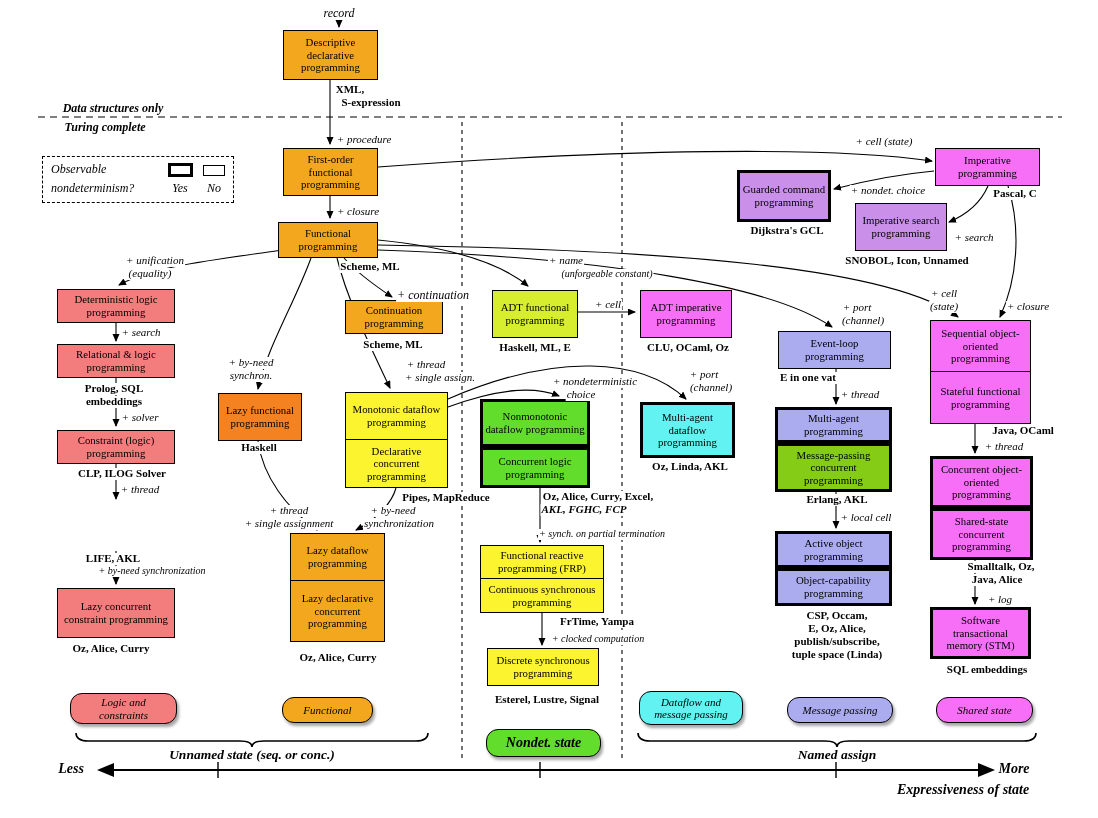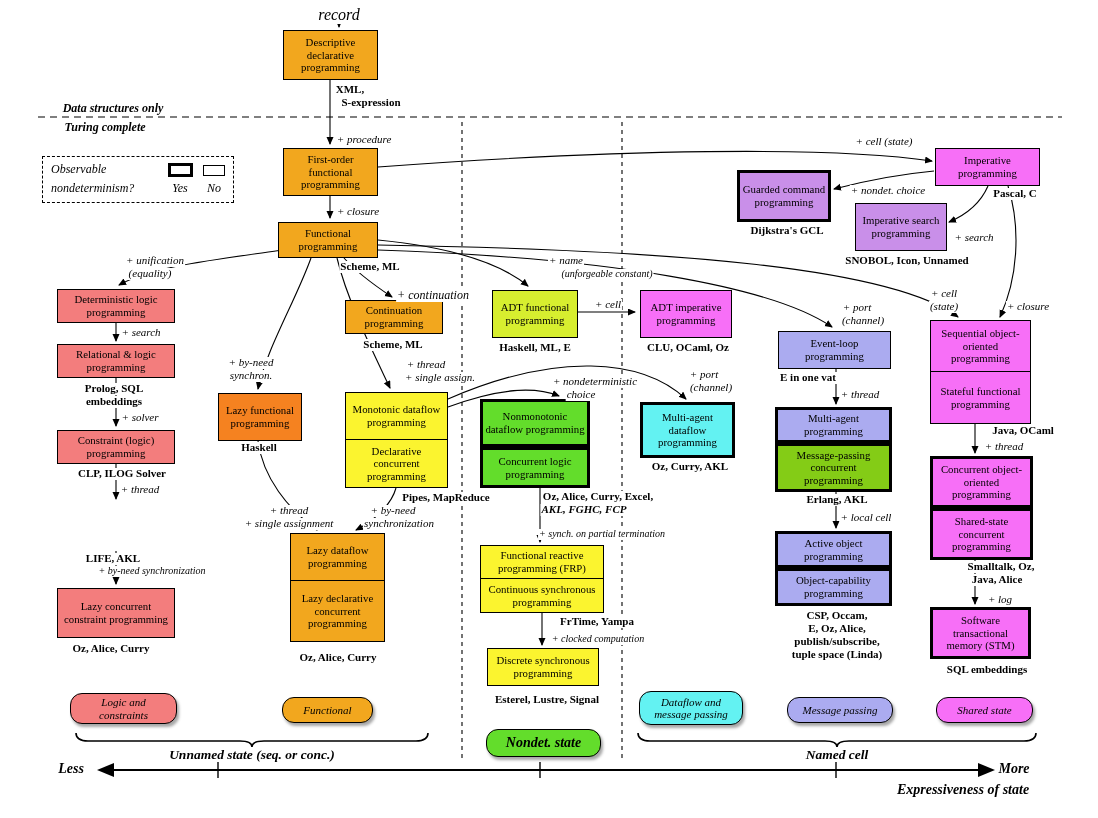--- a/index.html
+++ b/index.html
@@ -134,21 +134,21 @@
     <div class="node" style="left: 778px; top: 331px; width: 113px; height: 38px; background: rgb(171, 171, 240);">Event-loop programming</div>
     <div class="node thick" style="left: 775px; top: 407px; width: 117px; height: 36px; background: rgb(171, 171, 240);">Multi-agent programming</div>
     <div class="node thick" style="left: 775px; top: 443px; width: 117px; height: 49px; background: #84cc16;">Message-passing concurrent programming</div>
     <div class="node thick" style="left: 775px; top: 531px; width: 117px; height: 37px; background: rgb(171, 171, 240);">Active object programming</div>
     <div class="node thick" style="left: 775px; top: 568px; width: 117px; height: 38px; background: rgb(171, 171, 240);">Object-capability programming</div>
     <div class="node" style="left: 930px; top: 320px; width: 101px; height: 52px; background: rgb(247, 111, 247);">Sequential object-oriented programming</div>
     <div class="node" style="left: 930px; top: 371px; width: 101px; height: 53px; background: rgb(247, 111, 247);">Stateful functional programming</div>
     <div class="node thick" style="left: 930px; top: 456px; width: 103px; height: 52px; background: rgb(247, 111, 247);">Concurrent object-oriented programming</div>
     <div class="node thick" style="left: 930px; top: 508px; width: 103px; height: 52px; background: rgb(247, 111, 247);">Shared-state concurrent programming</div>
     <div class="node thick" style="left: 930px; top: 607px; width: 101px; height: 52px; background: rgb(247, 111, 247);">Software transactional memory (STM)</div>
-    <span class="lbl i" style="left: 339px; top: 7px; font-size: 16px;">record</span>
+    <span class="lbl i" style="left: 339px; top: 7px; font-size: 12px;">record</span>
     <span class="lbl b" style="left: 350px; top: 84px;">XML,</span>
     <span class="lbl b" style="left: 371px; top: 97px;">S-expression</span>
     <span class="lbl bi" style="left: 113px; top: 102px; font-size: 12px;">Data structures only</span>
     <span class="lbl bi" style="left: 105px; top: 121px; font-size: 12px;">Turing complete</span>
     <span class="lbl i" style="left: 364px; top: 134px;">+ procedure</span>
     <span class="lbl i" style="left: 358px; top: 206px;">+ closure</span>
     <span class="lbl i" style="left: 884px; top: 136px;">+ cell (state)</span>
     <span class="lbl i" style="left: 888px; top: 185px;">+ nondet. choice</span>
     <span class="lbl b" style="left: 1015px; top: 188px;">Pascal, C</span>
     <span class="lbl b" style="left: 787px; top: 225px;">Dijkstra's GCL</span>
@@ -181,21 +181,21 @@
     <span class="lbl b" style="left: 446px; top: 492px;">Pipes, MapReduce</span>
     <span class="lbl i" style="left: 289px; top: 505px;">+ thread</span>
     <span class="lbl i" style="left: 289px; top: 518px;">+ single assignment</span>
     <span class="lbl i" style="left: 393px; top: 505px;">+ by-need</span>
     <span class="lbl i" style="left: 399px; top: 518px;">synchronization</span>
     <span class="lbl b" style="left: 338px; top: 652px;">Oz, Alice, Curry</span>
     <span class="lbl i" style="left: 595px; top: 376px;">+ nondeterministic</span>
     <span class="lbl i" style="left: 581px; top: 389px;">choice</span>
     <span class="lbl i" style="left: 704px; top: 369px;">+ port</span>
     <span class="lbl i" style="left: 711px; top: 382px;">(channel)</span>
-    <span class="lbl b" style="left: 690px; top: 461px;">Oz, Curry, AKL</span>
+    <span class="lbl b" style="left: 690px; top: 461px;">Oz, Linda, AKL</span>
     <span class="lbl b" style="left: 598px; top: 491px;">Oz, Alice, Curry, Excel,</span>
     <span class="lbl b" style="left: 584px; top: 504px; font-style: italic;">AKL, FGHC, FCP</span>
     <span class="lbl i" style="left: 602px; top: 529px; font-size: 10px;">+ synch. on partial termination</span>
     <span class="lbl b" style="left: 597px; top: 616px;">FrTime, Yampa</span>
     <span class="lbl i" style="left: 598px; top: 634px; font-size: 10px;">+ clocked computation</span>
     <span class="lbl b" style="left: 547px; top: 694px;">Esterel, Lustre, Signal</span>
     <span class="lbl i" style="left: 857px; top: 302px;">+ port</span>
     <span class="lbl i" style="left: 863px; top: 315px;">(channel)</span>
     <span class="lbl b" style="left: 808px; top: 372px;">E in one vat</span>
     <span class="lbl i" style="left: 860px; top: 389px;">+ thread</span>
@@ -217,14 +217,14 @@
     <span class="lbl bi" style="left: 71px; top: 762px; font-size: 14px;">Less</span>
     <span class="lbl bi" style="left: 1014px; top: 762px; font-size: 14px;">More</span>
     <span class="lbl bi" style="left: 963px; top: 783px; font-size: 14px;">Expressiveness of state</span>
     <div class="cat" style="left: 70px; top: 693px; width: 107px; height: 31px; background: rgb(243, 125, 125);">Logic and constraints</div>
     <div class="cat" style="left: 282px; top: 697px; width: 91px; height: 26px; background: rgb(242, 167, 30);">Functional</div>
     <div class="cat bold" style="left: 486px; top: 729px; width: 115px; height: 28px; background: rgb(99, 221, 43);">Nondet. state</div>
     <div class="cat" style="left: 639px; top: 691px; width: 104px; height: 34px; background: rgb(99, 242, 242);">Dataflow and message passing</div>
     <div class="cat" style="left: 787px; top: 697px; width: 106px; height: 26px; background: rgb(171, 171, 240);">Message passing</div>
     <div class="cat" style="left: 936px; top: 697px; width: 97px; height: 26px; background: rgb(247, 111, 247);">Shared state</div>
     <span class="lbl bi" style="font-size: 13.5px; left: 252px; top: 748px;">Unnamed state (seq. or conc.)</span>
-    <span class="lbl bi" style="font-size: 13.5px; left: 837px; top: 748px;">Named cell</span>
+    <span class="lbl bi" style="font-size: 13.5px; left: 837px; top: 748px;">Named assign</span>
   </div>
 
 </body></html>

